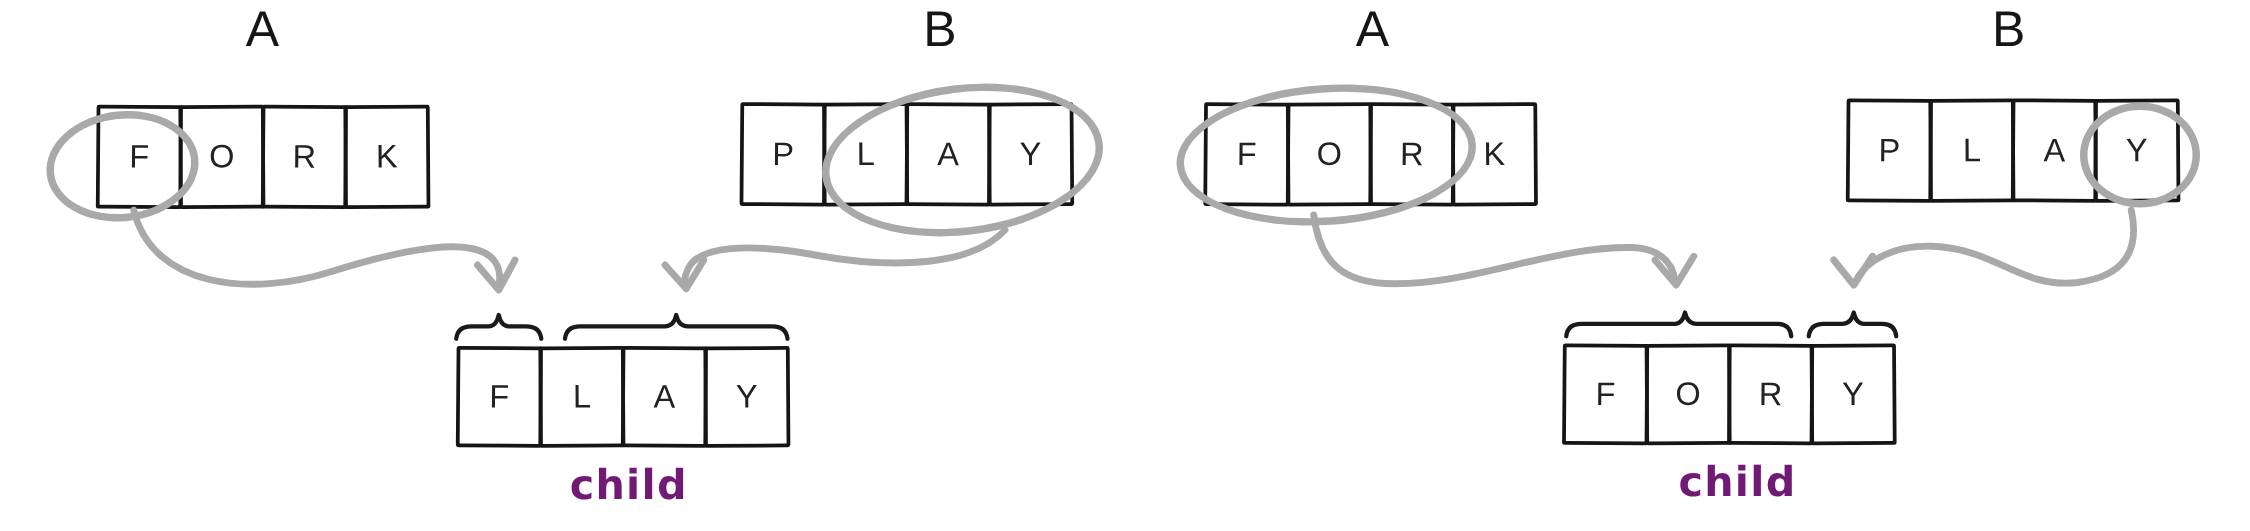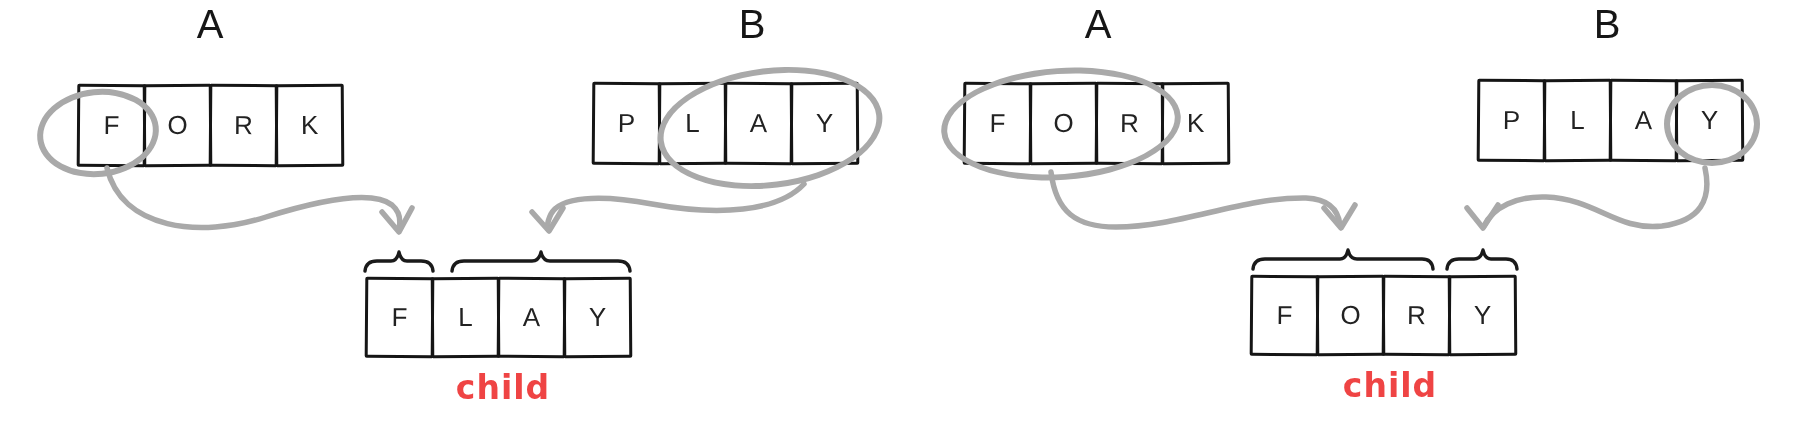--- a/index.html
+++ b/index.html
@@ -17,21 +17,21 @@
         font-size:26px;color:#222;border-radius:2px;background:transparent;}
   .cell:first-child{margin-left:0;}
   .cell:nth-child(odd){transform:rotate(.45deg);}
   .cell:nth-child(even){transform:rotate(-.4deg);}
   .childbox .cell{height:81px;}
 
   .ellipse{position:absolute;border:6px solid #a9a9a9;border-radius:50%;
            box-sizing:border-box;background:transparent;}
 
   .childlabel{position:absolute;width:200px;text-align:center;font-size:33px;
-              font-weight:bold;letter-spacing:1px;color:#ef4444;
+              font-weight:bold;letter-spacing:1px;color:#701a75;
               font-family:"DejaVu Sans",sans-serif;}
 
   svg.overlay{position:absolute;left:0;top:0;pointer-events:none;}
   .arrow{stroke:#a9a9a9;stroke-width:5.5;fill:none;stroke-linecap:round;stroke-linejoin:round;}
   .brace{stroke:#1a1a1a;stroke-width:3.4;fill:none;stroke-linecap:round;stroke-linejoin:round;}
 </style>
 </head>
 <body>
 
 <div class="stage">

